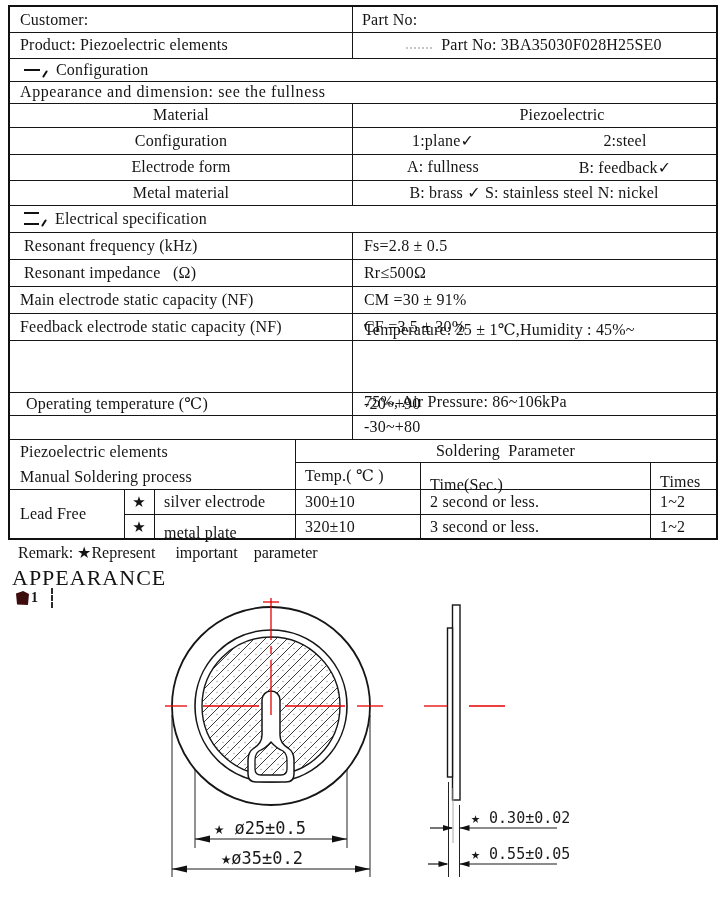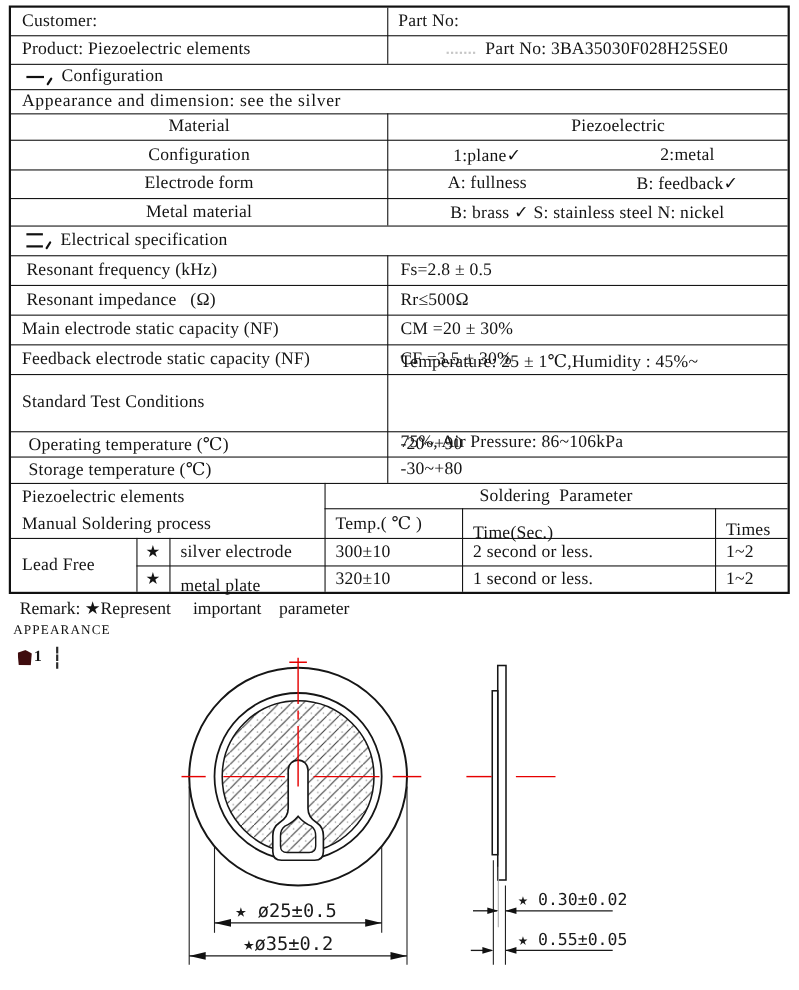--- a/index.html
+++ b/index.html
@@ -13,21 +13,21 @@
   .cell{position:absolute;display:flex;align-items:center;font-size:16px;white-space:pre;letter-spacing:.2px;}
   .ctr{justify-content:center;}
   .blk{display:block;}
   .cjk-one{display:inline-block;width:16px;height:2px;background:#111;}
   .cjk-two{display:inline-block;width:15px;height:9px;border-top:2px solid #111;border-bottom:2px solid #111;}
   .cjk-comma{display:inline-block;width:2px;height:8px;background:#111;border-radius:2px;
              transform:rotate(32deg);margin-left:4px;position:relative;top:4px;}
   .sec-title{margin-left:10px;}
   .smudge{display:inline-block;width:26px;height:6px;border-bottom:2px dotted #c6c6c6;margin-right:9px;}
   #remark{position:absolute;left:18px;top:543px;font-size:16px;white-space:pre;}
-  #appearance-title{position:absolute;left:12px;top:565px;font-size:12px;letter-spacing:1px;}
+  #appearance-title{position:absolute;left:12px;top:565px;font-size:22px;letter-spacing:1px;}
   #figure-marker{position:absolute;left:16px;top:587px;display:flex;align-items:center;height:22px;}
   .fig-blob{width:13px;height:14px;background:#3f0c0e;display:inline-block;
             clip-path:polygon(0 18%,55% 0,100% 22%,92% 100%,8% 96%);}
   .fig-num{font-weight:bold;font-size:14px;margin-left:2px;color:#141414;}
   .fig-cursor{border-left:2px dashed #2a2a2a;height:20px;margin-left:13px;}
   #drawing{position:absolute;left:0;top:585px;}
   .dim-txt{font-family:"DejaVu Sans Mono","DejaVu Sans",monospace;fill:#1a1a1a;}
 </style>
 </head>
 <body>
@@ -73,80 +73,78 @@
       <span class="smudge"></span>
       <span>Part No: 3BA35030F028H25SE0</span>
     </div>
 
     <div class="cell" style="left:14px;top:51px;width:500px;height:23px">
       <span class="cjk-one"></span>
       <span class="cjk-comma"></span>
       <span class="sec-title">Configuration</span>
     </div>
 
-    <div class="cell" style="left:10px;top:74px;width:600px;height:22px;letter-spacing:.6px">Appearance and dimension: see the silver</div>
+    <div class="cell" style="left:10px;top:74px;width:600px;height:22px;letter-spacing:.6px">Appearance and dimension: see the fullness</div>
 
     <div class="cell ctr" style="left:0;top:96px;width:342px;height:24px">Material</div>
     <div class="cell ctr" style="left:342px;top:96px;width:420px;height:24px">Piezoelectric</div>
 
     <div class="cell ctr" style="left:0;top:120px;width:342px;height:27px">Configuration</div>
     <div class="cell ctr" style="left:342px;top:120px;width:182px;height:27px">1:plane✓</div>
-    <div class="cell ctr" style="left:524px;top:120px;width:182px;height:27px">2:metal</div>
+    <div class="cell ctr" style="left:524px;top:120px;width:182px;height:27px">2:steel</div>
 
     <div class="cell ctr" style="left:0;top:147px;width:342px;height:26px">Electrode form</div>
     <div class="cell ctr" style="left:342px;top:147px;width:182px;height:26px">A: fullness</div>
     <div class="cell ctr" style="left:524px;top:147px;width:182px;height:26px">B: feedback✓</div>
 
     <div class="cell ctr" style="left:0;top:173px;width:342px;height:25px">Metal material</div>
     <div class="cell ctr" style="left:342px;top:173px;width:364px;height:25px">B: brass ✓ S: stainless steel N: nickel</div>
 
     <div class="cell" style="left:14px;top:198px;width:500px;height:27px">
       <span class="cjk-two"></span>
       <span class="cjk-comma"></span>
       <span class="sec-title">Electrical specification</span>
     </div>
 
     <div class="cell" style="left:14px;top:225px;width:328px;height:27px">Resonant frequency (kHz)</div>
     <div class="cell" style="left:354px;top:225px;width:348px;height:27px">Fs=2.8 ± 0.5</div>
     <div class="cell" style="left:14px;top:252px;width:328px;height:27px">Resonant impedance&nbsp;&nbsp;&nbsp;(Ω)</div>
     <div class="cell" style="left:354px;top:252px;width:348px;height:27px">Rr≤500Ω</div>
     <div class="cell" style="left:10px;top:279px;width:332px;height:27px">Main electrode static capacity (NF)</div>
-    <div class="cell" style="left:354px;top:279px;width:348px;height:27px">CM =20 ± 30%</div>
+    <div class="cell" style="left:354px;top:279px;width:348px;height:27px">CM =30 ± 91%</div>
     <div class="cell" style="left:10px;top:306px;width:332px;height:27px">Feedback electrode static capacity (NF)</div>
     <div class="cell" style="left:354px;top:306px;width:348px;height:27px">CF =3.5 ± 30%</div>
 
-    <div class="cell" style="left:10px;top:333px;width:332px;height:52px">Standard Test Conditions</div>
     <div class="cell" style="left:354px;top:333px;width:350px;height:52px">
       <span class="blk" style="line-height:24px;">
         <span class="blk">Temperature: 25 ± 1℃,Humidity : 45%~</span>
         <span class="blk">75%, Air Pressure: 86~106kPa</span>
       </span>
     </div>
 
     <div class="cell" style="left:16px;top:385px;width:328px;height:23px">Operating temperature (℃)</div>
     <div class="cell" style="left:354px;top:385px;width:200px;height:23px">-20~+90</div>
-    <div class="cell" style="left:16px;top:408px;width:328px;height:24px">Storage temperature (℃)</div>
     <div class="cell" style="left:354px;top:408px;width:200px;height:24px">-30~+80</div>
 
     <div class="cell" style="left:10px;top:432px;width:270px;height:25px">Piezoelectric elements</div>
     <div class="cell" style="left:10px;top:457px;width:270px;height:25px">Manual Soldering process</div>
     <div class="cell ctr" style="left:285px;top:432px;width:421px;height:23px">Soldering  Parameter</div>
     <div class="cell" style="left:295px;top:455px;width:112px;height:27px">Temp.( ℃ )</div>
     <div class="cell" style="left:420px;top:464px;width:215px;height:27px">Time(Sec.)</div>
     <div class="cell" style="left:650px;top:461px;width:54px;height:27px">Times</div>
     <div class="cell" style="left:10px;top:482px;width:100px;height:49px">Lead Free</div>
     <div class="cell ctr" style="left:114px;top:482px;width:30px;height:25px;font-size:15px">★</div>
     <div class="cell" style="left:154px;top:482px;width:128px;height:25px">silver electrode</div>
     <div class="cell" style="left:295px;top:482px;width:110px;height:25px">300±10</div>
     <div class="cell" style="left:420px;top:482px;width:215px;height:25px">2 second or less.</div>
     <div class="cell" style="left:650px;top:482px;width:54px;height:25px">1~2</div>
     <div class="cell ctr" style="left:114px;top:507px;width:30px;height:25px;font-size:15px">★</div>
     <div class="cell" style="left:154px;top:507px;width:128px;height:37px">metal plate</div>
     <div class="cell" style="left:295px;top:507px;width:110px;height:25px">320±10</div>
-    <div class="cell" style="left:420px;top:507px;width:215px;height:25px">1 second or less.</div>
+    <div class="cell" style="left:420px;top:507px;width:215px;height:25px">3 second or less.</div>
     <div class="cell" style="left:650px;top:507px;width:54px;height:25px">1~2</div>
   </div>
 
   <div id="remark">Remark: ★Represent&nbsp;&nbsp;&nbsp;&nbsp;&nbsp;important&nbsp;&nbsp;&nbsp;&nbsp;parameter</div>
   <div id="appearance-title">APPEARANCE</div>
 
   <div id="figure-marker">
     <span class="fig-blob"></span>
     <span class="fig-num">1</span>
     <span class="fig-cursor"></span>

